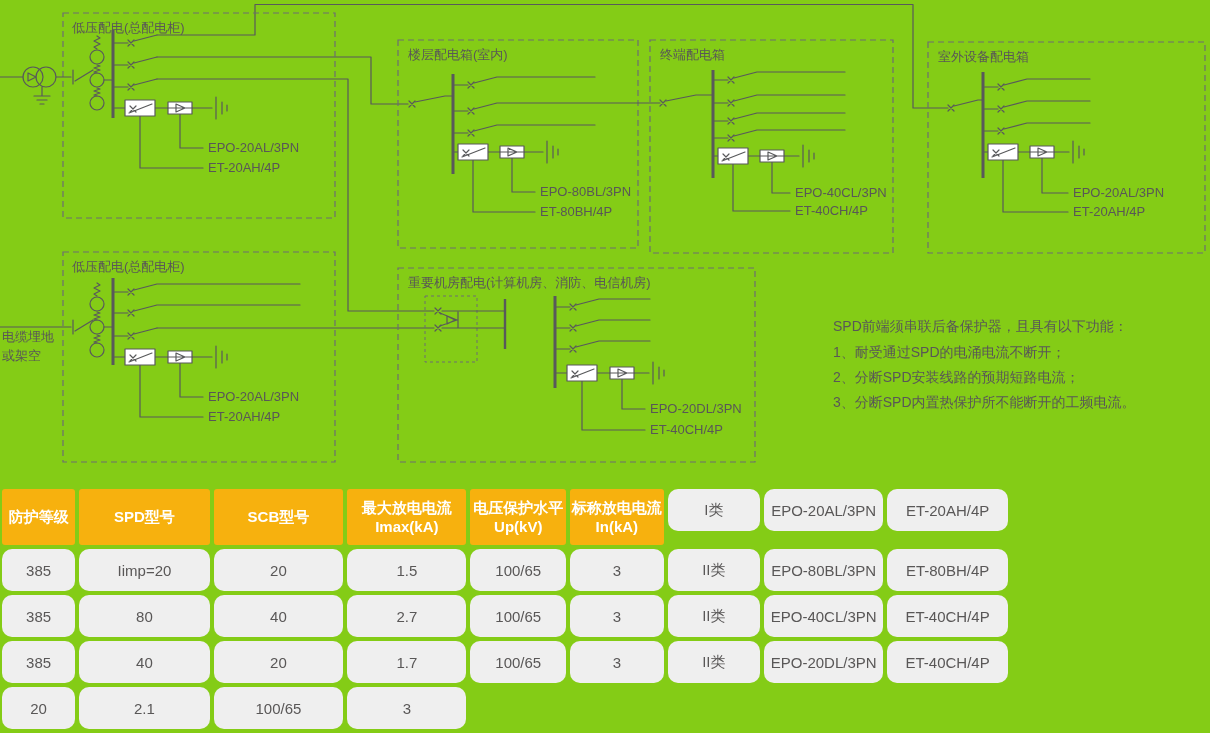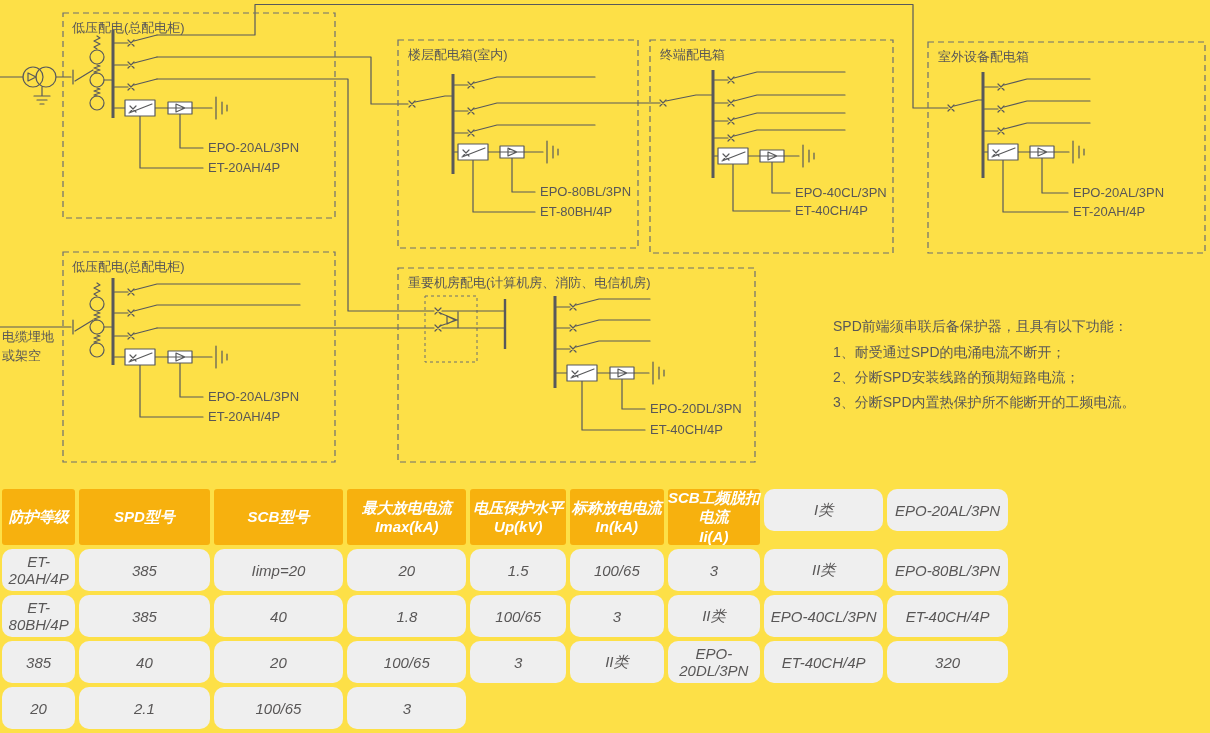--- a/index.html
+++ b/index.html
@@ -1,34 +1,34 @@
 <!DOCTYPE html>
 <html style="--header-bg: #F7B10E; --header-text: #FFFFFF; --row-bg: #EFEFEF; --body-text: #595757; --line: #58595B; --box-border: #6D6E71;"><head>
 <meta charset="utf-8">
 <style>
   :root{
     --header-bg:#F7B10E; --header-text:#FFFFFF; --row-bg:#EFEFEF;
     --body-text:#595757; --line:#58595B; --box-border:#6D6E71;
   }
   html,body{margin:0;padding:0;background:#fff;}
   body{font-family:"Liberation Sans",sans-serif;}
-  #stage{position:relative;width:1210px;height:733px;background:#fde047;overflow:hidden;}
+  #stage{position:relative;width:1210px;height:733px;background:#84cc16;overflow:hidden;}
   svg{display:block;}
   .ln{stroke:var(--line);stroke-width:1.2;fill:none;stroke-linecap:round;stroke-linejoin:round;}
   .bus{stroke:var(--line);stroke-width:3;fill:none;}
   .minibus{stroke:var(--line);stroke-width:2.4;fill:none;}
   .dashbox{stroke:var(--box-border);stroke-width:1.2;fill:none;stroke-dasharray:6 4;}
   .dotbox{stroke:var(--box-border);stroke-width:1;fill:none;stroke-dasharray:3 3;}
   .txt{font-family:"Liberation Sans",sans-serif;font-size:13px;fill:var(--body-text);}
   .note{font-family:"Liberation Sans",sans-serif;font-size:14px;fill:var(--body-text);}
   .wbox{fill:#fff;}
   
   .spec-table{position:absolute;left:0;top:489px;width:1010px;box-sizing:border-box;
     padding:0 2px;display:grid;column-gap:4px;row-gap:4px;
-    grid-template-columns:91fr 162fr 161fr 148fr 119fr 116fr 115fr 148fr 150fr;font-style:italic;}
+    grid-template-columns:91fr 162fr 161fr 148fr 119fr 116fr 115fr 148fr 150fr;}
   .th{height:56px;background:var(--header-bg);color:var(--header-text);font-weight:700;
     font-size:15px;line-height:1.3;display:flex;flex-direction:column;align-items:center;
     justify-content:center;text-align:center;border-radius:3px;}
   .td{height:42px;background:var(--row-bg);color:var(--body-text);font-size:15px;
     display:flex;align-items:center;justify-content:center;text-align:center;border-radius:10px;}
 </style>
 </head>
 <body>
 
 <div id="stage">
@@ -239,55 +239,52 @@
         <div>Imax(kA)</div>
       </div>
     <div class="th">
         <div>电压保护水平</div>
         <div>Up(kV)</div>
       </div>
     <div class="th">
         <div>标称放电电流</div>
         <div>In(kA)</div>
       </div>
-    <div class="th">
-        <div>SCB工频脱扣电流</div>
-        <div>Ii(A)</div>
-      </div>
 
     <div class="td">I类</div>
     <div class="td">EPO-20AL/3PN</div>
     <div class="td">ET-20AH/4P</div>
     <div class="td">385</div>
     <div class="td">Iimp=20</div>
     <div class="td">20</div>
     <div class="td">1.5</div>
     <div class="td">100/65</div>
     <div class="td">3</div>
 
     <div class="td">II类</div>
     <div class="td">EPO-80BL/3PN</div>
     <div class="td">ET-80BH/4P</div>
     <div class="td">385</div>
+    <div class="td">80</div>
     <div class="td">40</div>
-    <div class="td">1.8</div>
+    <div class="td">2.7</div>
     <div class="td">100/65</div>
     <div class="td">3</div>
 
     <div class="td">II类</div>
     <div class="td">EPO-40CL/3PN</div>
     <div class="td">ET-40CH/4P</div>
     <div class="td">385</div>
     <div class="td">40</div>
     <div class="td">20</div>
+    <div class="td">1.7</div>
     <div class="td">100/65</div>
     <div class="td">3</div>
 
     <div class="td">II类</div>
     <div class="td">EPO-20DL/3PN</div>
     <div class="td">ET-40CH/4P</div>
-    <div class="td">320</div>
     <div class="td">20</div>
     <div class="td">2.1</div>
     <div class="td">100/65</div>
     <div class="td">3</div>
   </div>
 </div>
 
 </body></html>

